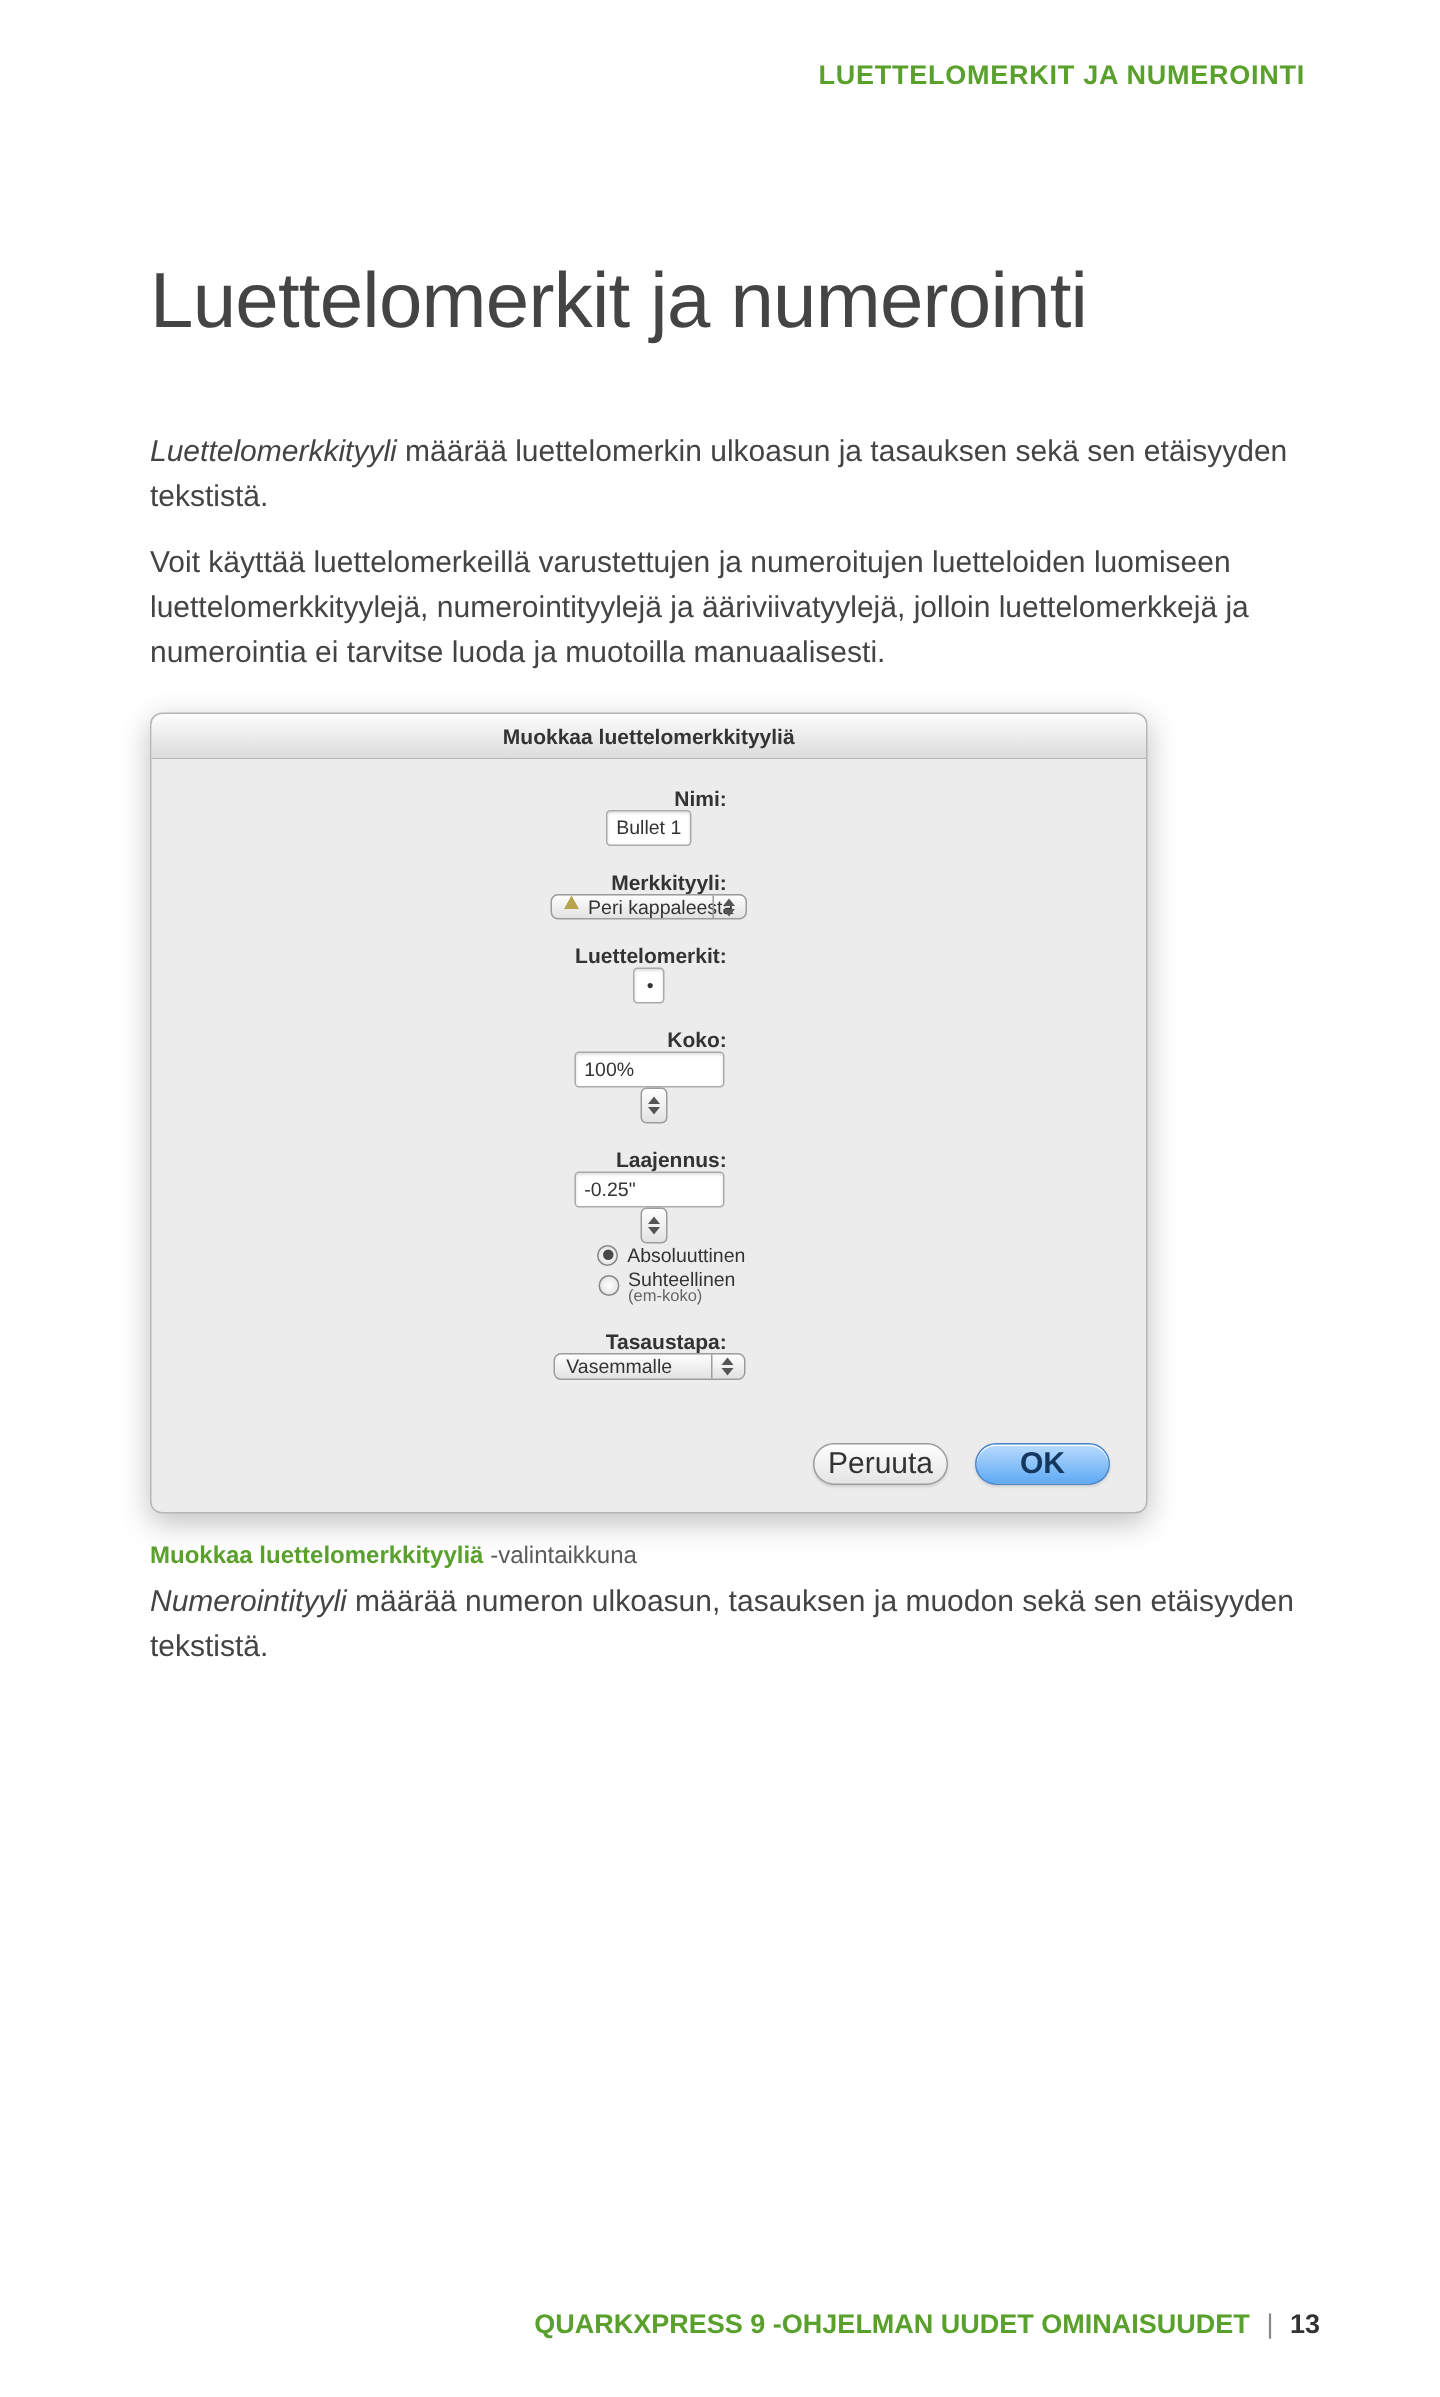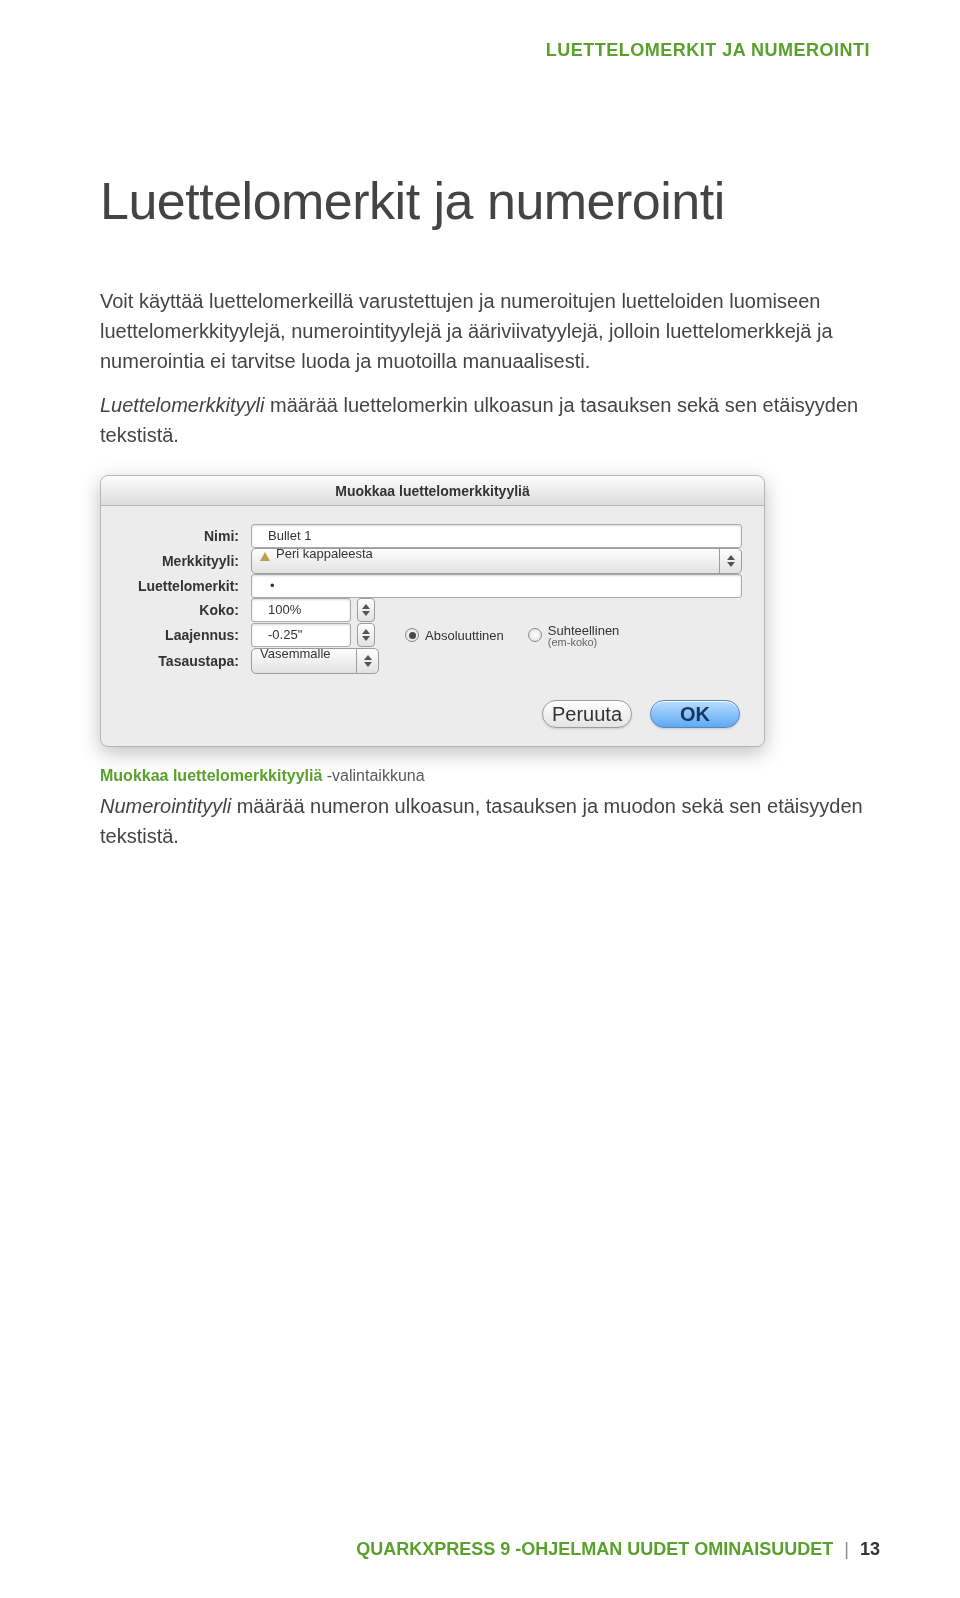--- a/index.html
+++ b/index.html
@@ -58,51 +58,52 @@
     border-bottom: 1px solid #b6b6b6;
     border-radius: 8px 8px 0 0;
     font-size: 14px;
   }
   .dlg-body {
     padding: 18px 22px 16px 22px;
   }
   .row {
     display: flex;
     align-items: center;
-    margin-bottom: 0;
+    margin-bottom: 16px;
+    flex-direction: column;
   }
   .row-label {
     width: 128px;
     text-align: right;
     padding-right: 12px;
     font-weight: 600;
     color: #333;
     font-size: 14px;
   }
   .text-input {
     height: 24px;
     background: #fff;
     border: 1px solid #aaa;
     border-radius: 3px;
-    padding: 0 16px;
+    padding: 0 6px;
     font-size: 13px;
     line-height: 22px;
     color: #333;
     box-shadow: inset 0 1px 2px rgba(0,0,0,0.15);
   }
   .text-input.wide { flex: 1; }
   .text-input.short { width: 100px; }
   .select {
     height: 18px;
     background: linear-gradient(#fefefe,#e2e2e2);
     border: 1px solid #9c9c9c;
     border-radius: 5px;
     display: flex;
-    align-items: flex-end;
-    padding: 12px 8px;
+    align-items: flex-start;
+    padding: 0 8px;
     font-size: 13px;
     color: #333;
     position: relative;
   }
   .select.wide { flex: 1; }
   .select.short { width: 128px; }
   .select-cap {
     position: absolute;
     right: 0; top: 0; bottom: 0;
     width: 22px;
@@ -188,25 +189,25 @@
   .footer .page-num { color: #333; font-weight: 700; }
 </style>
 </head>
 <body>
 
 <div class="page">
   <div class="running-head">LUETTELOMERKIT JA NUMEROINTI</div>
 
   <h1 class="title">Luettelomerkit ja numerointi</h1>
 
-  <p class="body">Voit käyttää luettelomerkeillä varustettujen ja numeroitujen luetteloiden luomiseen luettelomerkkityylejä, numerointityylejä ja ääriviivatyylejä, jolloin luettelomerkkejä ja numerointia ei tarvitse luoda ja muotoilla manuaalisesti.</p>
-
   <p class="body">
     <em class="term">Luettelomerkkityyli</em><span> määrää luettelomerkin ulkoasun ja tasauksen sekä sen etäisyyden tekstistä.</span>
   </p>
+
+  <p class="body">Voit käyttää luettelomerkeillä varustettujen ja numeroitujen luetteloiden luomiseen luettelomerkkityylejä, numerointityylejä ja ääriviivatyylejä, jolloin luettelomerkkejä ja numerointia ei tarvitse luoda ja muotoilla manuaalisesti.</p>
 
   <div class="screenshot-wrap">
     <div class="dlg">
       <div class="dlg-title">Muokkaa luettelomerkkityyliä</div>
       <div class="dlg-body">
 
         <div class="row">
           <div class="row-label">Nimi:</div>
           <div class="text-input wide">Bullet 1</div>
         </div>

